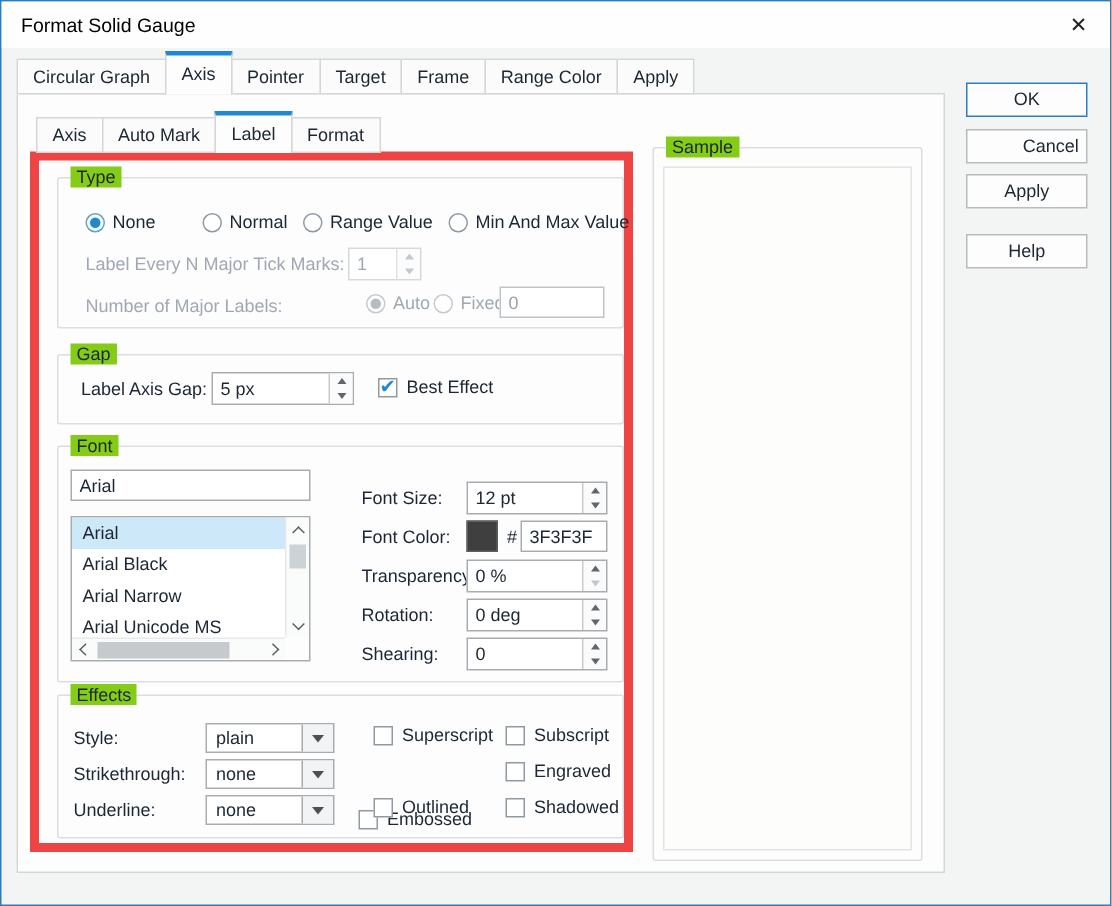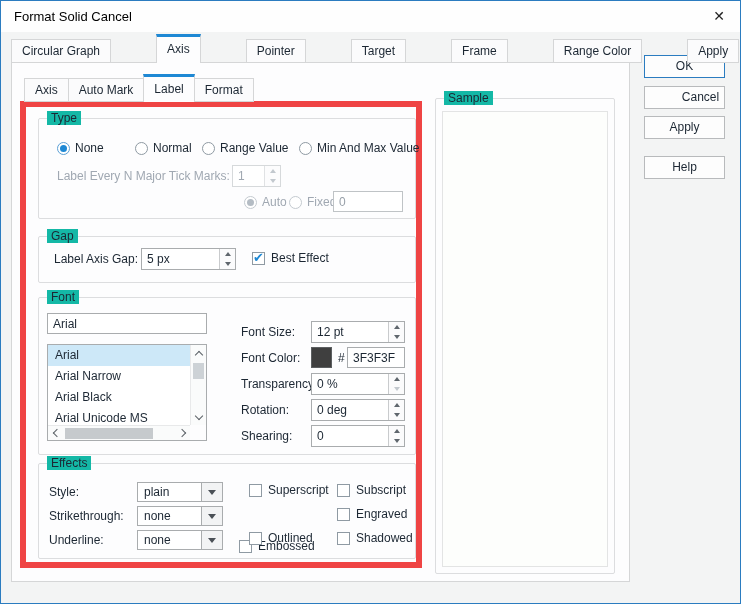--- a/index.html
+++ b/index.html
@@ -14,31 +14,31 @@
   .title { position:absolute; left:13px; top:8px; font-size:13px; color:#000; }
   .close-btn { position:absolute; right:10px; top:6px; width:22px; height:19px;
     text-align:center; line-height:19px; font-size:14px; color:#222; cursor:pointer; }
   
   .tabstrip { position:absolute; display:flex; align-items:flex-end; z-index:3; }
   .tab { height:24px; line-height:23px; padding:0 10px; background:#fbfbfc;
     border:1px solid #d5d6d7; margin-right:-1px; white-space:nowrap; cursor:pointer; }
   .tab.sel { height:29px; line-height:25px; background:#fdfdfe;
     border-top:3px solid #1e88d4; border-bottom:none; z-index:4; }
   .subtab.sel { height:28px; line-height:24px;margin-top:38px; }
-  .maintabs { left:10px; top:33px; height:29px;gap:46px; }
+  .maintabs { left:10px; top:33px; height:29px; }
   
   .main-pane { position:absolute; left:10px; top:61px; width:619px; height:520px;
     background:#fdfdfe; border:1px solid #d5d6d7; }
   .subtabs { left:12px; top:-28px; height:28px; }
   .subtabs-wrap { position:absolute; left:0; top:39px; width:100%; height:0; }
   .sub-pane { position:absolute; left:8px; top:38px; width:402px; height:467px;
     background:#fdfdfe; border:6px solid #ef4444; }
   
   .group { position:absolute; border:1px solid #dcdddf; border-radius:2px; }
-  .legend { position:absolute; top:-8px; left:8px; padding:0 4px; background:#14b8a6;
+  .legend { position:absolute; top:-8px; left:8px; padding:0 4px; background:#84cc16;
     color:#1c2733; white-space:nowrap; }
   
   .lbl { position:absolute; white-space:nowrap; }
   .lbl.dis, .dis-text { color:#a0a8b2; }
   .radio-item { position:absolute; display:flex; align-items:center; gap:5px; cursor:pointer; white-space:nowrap; }
   .radio { width:13px; height:13px; border-radius:50%; border:1px solid #8f9aa3; background:#fff;
     position:relative; flex:0 0 13px; }
   .radio.on { border-color:#5ba0d6; }
   .radio.on::after { content:""; position:absolute; left:2px; top:2px; width:7px; height:7px;
     border-radius:50%; background:#1e88d4; }
@@ -96,21 +96,21 @@
   .btn { position:absolute; left:643px; width:81px; height:23px; background:#fdfdfd;
     border:1px solid #b8babc; text-align:center; line-height:21px; cursor:pointer; }
   .btn.default { border-color:#2b7cc0; }
 </style>
 </head>
 <body>
 
 <div class="dialog">
 
   <div class="titlebar">
-    <div class="title">Format Solid Cancel</div>
+    <div class="title">Format Solid Gauge</div>
     <div class="close-btn">✕</div>
   </div>
 
   <div class="tabstrip maintabs">
     <div class="tab">Circular Graph</div>
     <div class="tab sel">Axis</div>
     <div class="tab">Pointer</div>
     <div class="tab">Target</div>
     <div class="tab">Frame</div>
     <div class="tab">Range Color</div>
@@ -156,20 +156,21 @@
           <div class="spin-btns">
             <div class="spin-up">
                 <span class="tri-up"></span>
               </div>
             <div class="spin-dn">
                 <span class="tri-dn"></span>
               </div>
           </div>
         </div>
 
+        <div class="lbl dis" style="left:18px; top:78px;">Number of Major Labels:</div>
         <div class="radio-item dis-text" style="left:205px; top:76px;">
           <span class="radio dis on"></span>
           <span>Auto</span>
         </div>
         <div class="radio-item dis-text" style="left:250px; top:76px;">
           <span class="radio dis"></span>
           <span>Fixed</span>
         </div>
         <input class="txt dis" style="left: 294px; top: 72px; width: 70px;" value="0">
       </div>
@@ -195,22 +196,22 @@
       </div>
 
       <div class="group" style="left:12px; top:190px; width:378px; height:158px;">
         <div class="legend">Font</div>
 
         <input class="txt" style="left: 8px; top: 15px; width: 160px;" value="Arial">
 
         <div class="fontlist" style="left:8px; top:46px; width:160px; height:97px;">
           <div class="fl-items">
             <div class="fl-item sel">Arial</div>
+            <div class="fl-item">Arial Black</div>
             <div class="fl-item">Arial Narrow</div>
-            <div class="fl-item">Arial Black</div>
             <div class="fl-item">Arial Unicode MS</div>
           </div>
           <div class="fl-vscroll">
             <div class="vs-up">
                 <span class="chev up"></span>
               </div>
             <div class="vs-thumb"></div>
             <div class="vs-dn">
                 <span class="chev down"></span>
               </div>

